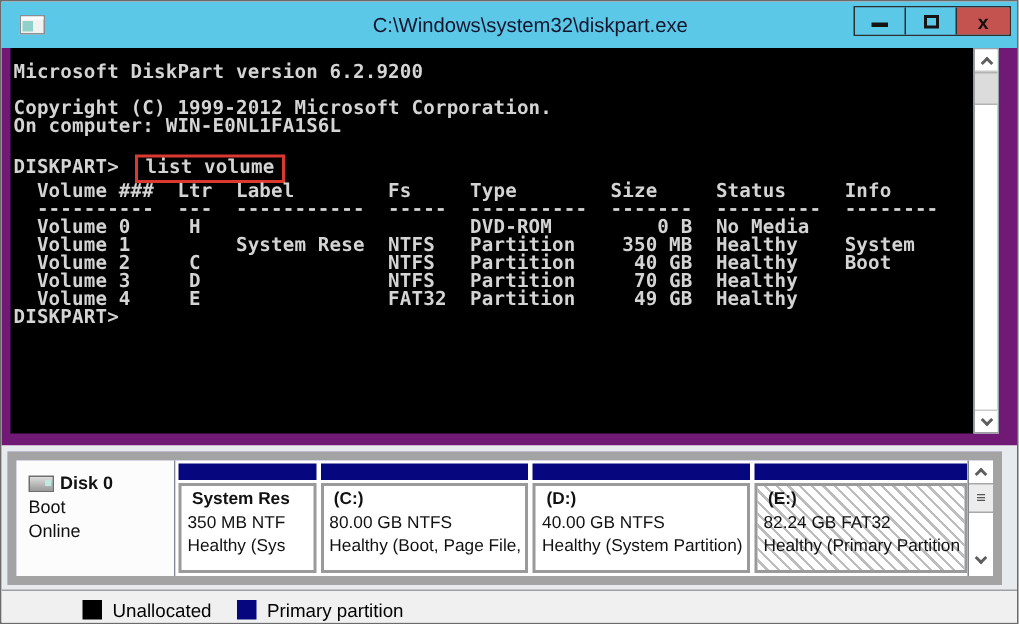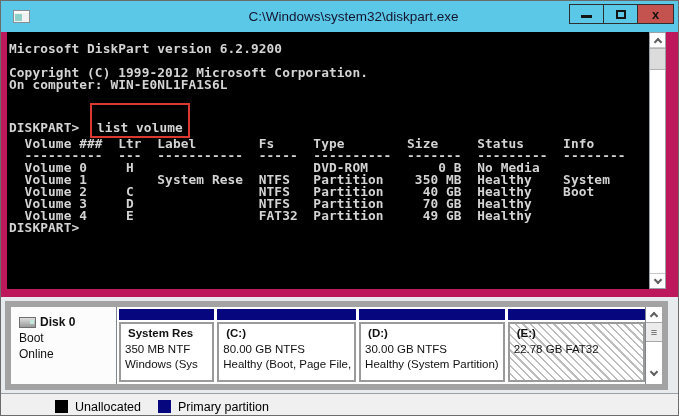--- a/index.html
+++ b/index.html
@@ -40,35 +40,35 @@
     border-right:1px solid #2f2f2f; cursor:default;
   }
   .win-btn:last-child { border-right:none; }
   .win-btn.close { background:#c4534f; width:35px; }
   .glyph-min { width:11px; height:3px; background:#141414; margin-top:4px; }
   .glyph-max { width:10px; height:9px; border:2px solid #141414; }
   .glyph-close { font-weight:bold; font-size:13px; color:#111; line-height:1; }
 
   
   .console-wrap {
-    height:265px; background:#be185d;
+    height:265px; background:#701a75;
     display:flex; padding:0 12px 8px 6px;
   }
   .console {
     flex:1; background:#000; overflow:hidden;
   }
   .console pre {
     font-family:"DejaVu Sans Mono", monospace;
     font-weight:bold; font-size:12.8px; line-height:12px;
     letter-spacing:0.1px; color:#d4d4d4;
     padding:11px 0 0 2px; white-space:pre;
   }
   .cmd-box {
     display:inline-block; border:2px solid #da392f;
-    padding:17px 5px 2px 5px; margin-left:3px; color:#d4d4d4;
+    padding:1px 5px 2px 5px; margin-left:3px; color:#d4d4d4;
   }
   .sbar {
     width:17px; background:#fff; border:1px solid #9aa0a6;
     display:flex; flex-direction:column;
   }
   .sbar .sb-btn { height:15px; display:flex; align-items:center; justify-content:center; background:#fff; }
   .sbar .sb-btn.top { border-bottom:1px solid #c9c9c9; }
   .sbar .sb-btn.bottom { border-top:1px solid #c9c9c9; margin-top:auto; }
   .sb-thumb { height:22px; background:#dcdcdc; border:1px solid #b3b3b3; border-left:none; border-right:none; }
   .chev { width:6px; height:6px; border-left:2px solid #5e5e5e; border-top:2px solid #5e5e5e; transform:rotate(45deg); margin-top:3px; }
@@ -186,44 +186,45 @@
         <div>Boot</div>
         <div>Online</div>
       </div>
 
       <div class="partitions">
         <div class="part p1">
           <div class="pt-bar"></div>
           <div class="pt-body">
             <div class="pt-name">System Res</div>
             <div>350 MB NTF</div>
-            <div>Windows (Sys</div>
+            <div>Healthy (Sys</div>
           </div>
         </div>
         <div class="part p2">
           <div class="pt-bar"></div>
           <div class="pt-body">
             <div class="pt-name">(C:)</div>
             <div>80.00 GB NTFS</div>
             <div>Healthy (Boot, Page File,</div>
           </div>
         </div>
         <div class="part p3">
           <div class="pt-bar"></div>
           <div class="pt-body">
             <div class="pt-name">(D:)</div>
-            <div>30.00 GB NTFS</div>
+            <div>40.00 GB NTFS</div>
             <div>Healthy (System Partition)</div>
           </div>
         </div>
         <div class="part p4 selected">
           <div class="pt-bar"></div>
           <div class="pt-body">
             <div class="pt-name">(E:)</div>
-            <div>22.78 GB FAT32</div>
+            <div>82.24 GB FAT32</div>
+            <div>Healthy (Primary Partition</div>
           </div>
         </div>
       </div>
 
       <div class="dm-sbar">
         <div class="sb-btn">
             <span class="chev"></span>
           </div>
         <div class="dm-thumb">≡</div>
         <div class="sb-btn bottom">

